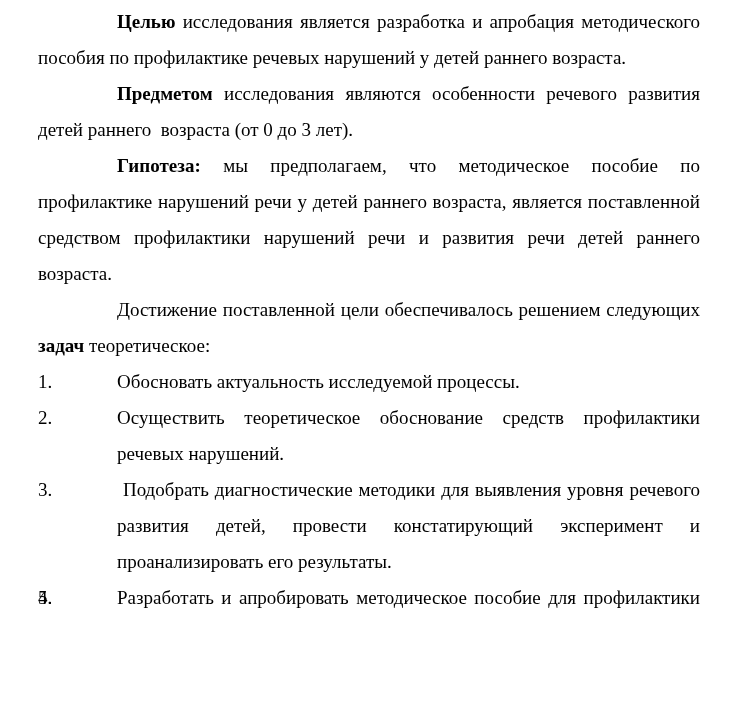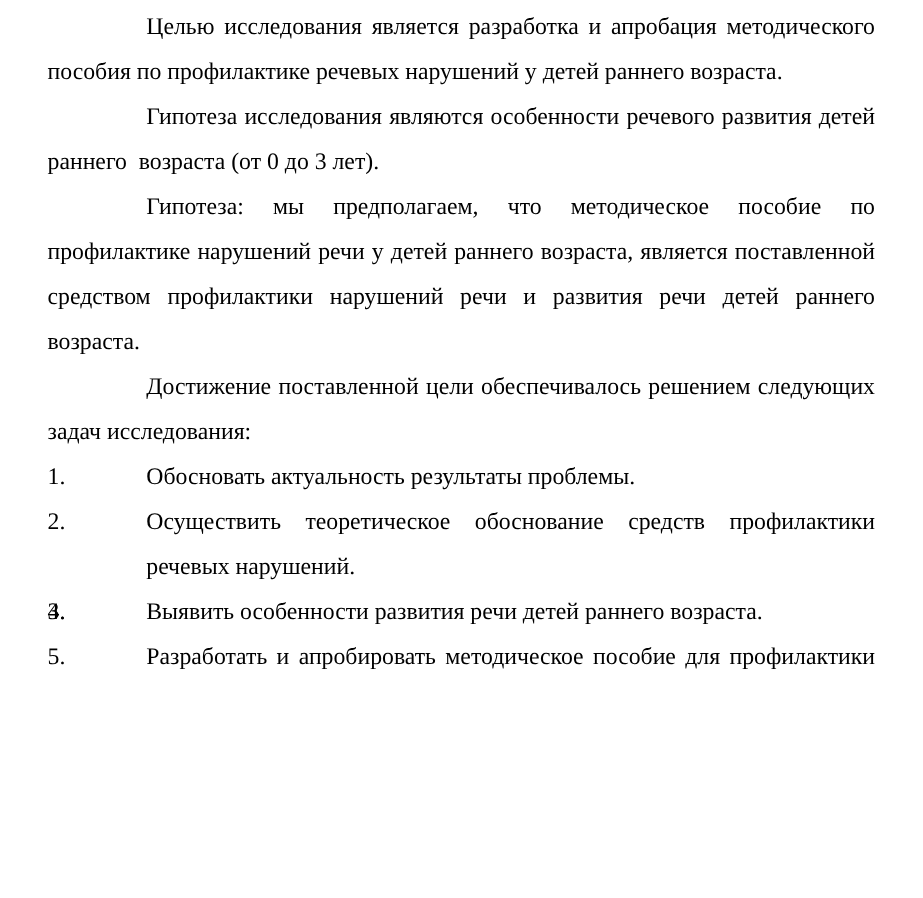--- a/index.html
+++ b/index.html
@@ -58,47 +58,47 @@
     top: 0;
     width: 70px;
     text-align: left;
     font-size: 19px;
     line-height: 36px;
   }
   .list-item .txt {
     display: block;
   }
   b.bold {
-    font-weight: normal;
+    font-weight: bold;
   }
   .no-justify-last::after {
     content: "";
     display: inline-block;
     width: 100%;
   }
 </style>
 </head>
 <body>
 
 <div class="page">
   <div class="doc-body">
 
     <p class="para"><b class="bold">Целью</b><span> исследования является разработка и апробация методического пособия по профилактике речевых нарушений у детей раннего возраста.</span></p>
 
-    <p class="para"><b class="bold">Гипотеза</b><span> исследования являются особенности речевого развития детей раннего  возраста (от 0 до 3 лет).</span></p>
+    <p class="para"><b class="bold">Предметом</b><span> исследования являются особенности речевого развития детей раннего  возраста (от 0 до 3 лет).</span></p>
 
 
     <p class="para"><b class="bold">Гипотеза:</b><span> мы предполагаем, что методическое пособие по профилактике нарушений речи у детей раннего возраста, является поставленной средством профилактики нарушений речи и развития речи детей раннего возраста.</span></p>
 
-    <p class="para"><span>Достижение поставленной цели обеспечивалось решением следующих </span><b class="bold">задач</b><span> исследования:</span></p>
+    <p class="para"><span>Достижение поставленной цели обеспечивалось решением следующих </span><b class="bold">задач</b><span> теоретическое:</span></p>
 
-    <p class="list-item"><span class="num">1.</span><span class="txt">Обосновать актуальность результаты проблемы.</span></p>
+    <p class="list-item"><span class="num">1.</span><span class="txt">Обосновать актуальность исследуемой процессы.</span></p>
 
     <p class="list-item"><span class="num">2.</span><span class="txt">Осуществить теоретическое обоснование средств профилактики речевых нарушений.</span></p>
 
-    <p class="list-item"><span class="num">3.</span></p>
+    <p class="list-item"><span class="num">3.</span><span class="txt"> Подобрать диагностические методики для выявления уровня речевого развития детей, провести констатирующий эксперимент и проанализировать его результаты.</span></p>
 
-    <p class="list-item"><span class="num">4.</span><span class="txt">Выявить особенности развития речи детей раннего возраста.</span></p>
+    <p class="list-item"><span class="num">4.</span></p>
 
     <p class="list-item"><span class="num">5.</span><span class="txt no-justify-last">Разработать и апробировать методическое пособие для профилактики</span></p>
 
   </div>
 </div>
 
 </body></html>

